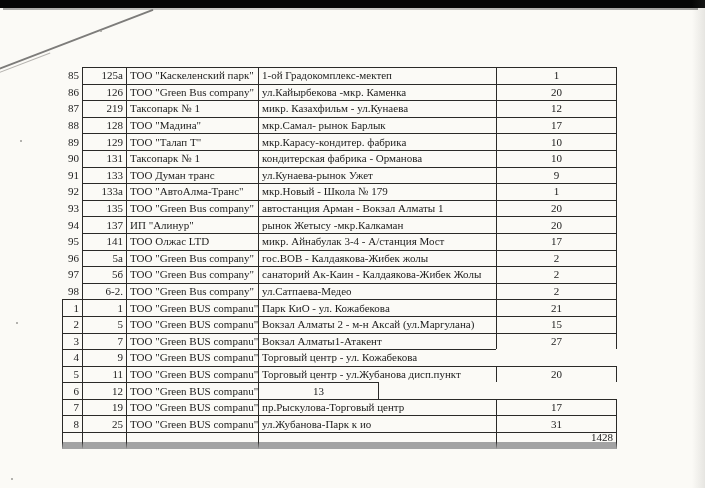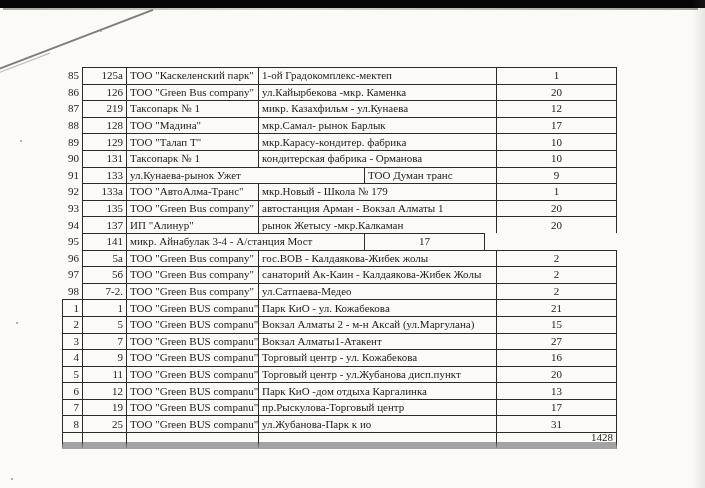--- a/index.html
+++ b/index.html
@@ -89,22 +89,22 @@
       <div class="trow">
         <div class="cell c-num ghost">90</div>
         <div class="cell c-route">131</div>
         <div class="cell c-comp">Таксопарк № 1</div>
         <div class="cell c-desc">кондитерская фабрика - Орманова</div>
         <div class="cell c-count last">10</div>
       </div>
       <div class="trow">
         <div class="cell c-num ghost">91</div>
         <div class="cell c-route">133</div>
+        <div class="cell c-comp">ТОО Думан транс</div>
         <div class="cell c-desc">ул.Кунаева-рынок Ужет</div>
-        <div class="cell c-comp">ТОО Думан транс</div>
         <div class="cell c-count last">9</div>
       </div>
       <div class="trow">
         <div class="cell c-num ghost">92</div>
         <div class="cell c-route">133a</div>
         <div class="cell c-comp">ТОО "АвтоАлма-Транс"</div>
         <div class="cell c-desc">мкр.Новый - Школа № 179</div>
         <div class="cell c-count last">1</div>
       </div>
       <div class="trow">
@@ -117,40 +117,41 @@
       <div class="trow">
         <div class="cell c-num ghost">94</div>
         <div class="cell c-route">137</div>
         <div class="cell c-comp">ИП "Алинур"</div>
         <div class="cell c-desc">рынок Жетысу -мкр.Калкаман</div>
         <div class="cell c-count last">20</div>
       </div>
       <div class="trow">
         <div class="cell c-num ghost">95</div>
         <div class="cell c-route">141</div>
+        <div class="cell c-comp">ТОО Олжас LTD</div>
         <div class="cell c-desc">микр. Айнабулак 3-4 - А/станция Мост</div>
         <div class="cell c-count last">17</div>
       </div>
       <div class="trow">
         <div class="cell c-num ghost">96</div>
         <div class="cell c-route">5a</div>
         <div class="cell c-comp">ТОО "Green Bus company"</div>
         <div class="cell c-desc">гос.ВОВ - Калдаякова-Жибек жолы</div>
         <div class="cell c-count last">2</div>
       </div>
       <div class="trow">
         <div class="cell c-num ghost">97</div>
         <div class="cell c-route">5б</div>
         <div class="cell c-comp">ТОО "Green Bus company"</div>
         <div class="cell c-desc">санаторий Ак-Каин - Калдаякова-Жибек Жолы</div>
         <div class="cell c-count last">2</div>
       </div>
       <div class="trow">
         <div class="cell c-num ghost">98</div>
-        <div class="cell c-route">7-2.</div>
+        <div class="cell c-route">6-2.</div>
         <div class="cell c-comp">ТОО "Green Bus company"</div>
         <div class="cell c-desc">ул.Сатпаева-Медео</div>
         <div class="cell c-count last">2</div>
       </div>
       <div class="trow">
         <div class="cell c-num">1</div>
         <div class="cell c-route">1</div>
         <div class="cell c-comp">ТОО "Green BUS companu"</div>
         <div class="cell c-desc">Парк КиО - ул. Кожабекова</div>
         <div class="cell c-count last">21</div>
@@ -167,34 +168,32 @@
         <div class="cell c-route">7</div>
         <div class="cell c-comp">ТОО "Green BUS companu"</div>
         <div class="cell c-desc">Вокзал Алматы1-Атакент</div>
         <div class="cell c-count last">27</div>
       </div>
       <div class="trow">
         <div class="cell c-num">4</div>
         <div class="cell c-route">9</div>
         <div class="cell c-comp">ТОО "Green BUS companu"</div>
         <div class="cell c-desc">Торговый центр - ул. Кожабекова</div>
-        <div class="cell c-count last">16</div>
       </div>
       <div class="trow">
         <div class="cell c-num">5</div>
         <div class="cell c-route">11</div>
         <div class="cell c-comp">ТОО "Green BUS companu"</div>
         <div class="cell c-desc">Торговый центр - ул.Жубанова дисп.пункт</div>
         <div class="cell c-count last">20</div>
       </div>
       <div class="trow">
         <div class="cell c-num">6</div>
         <div class="cell c-route">12</div>
         <div class="cell c-comp">ТОО "Green BUS companu"</div>
-        <div class="cell c-desc">Парк КиО -дом отдыха Каргалинка</div>
         <div class="cell c-count last">13</div>
       </div>
       <div class="trow">
         <div class="cell c-num">7</div>
         <div class="cell c-route">19</div>
         <div class="cell c-comp">ТОО "Green BUS companu"</div>
         <div class="cell c-desc">пр.Рыскулова-Торговый центр</div>
         <div class="cell c-count last">17</div>
       </div>
       <div class="trow">

